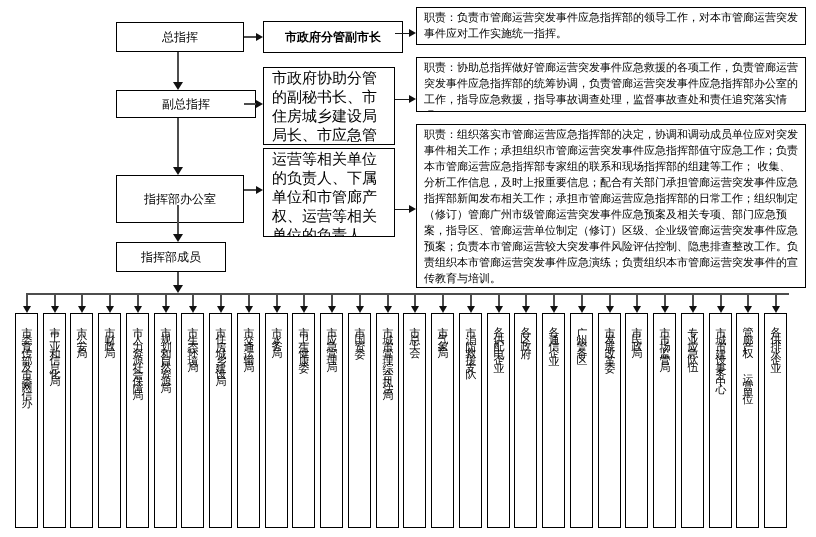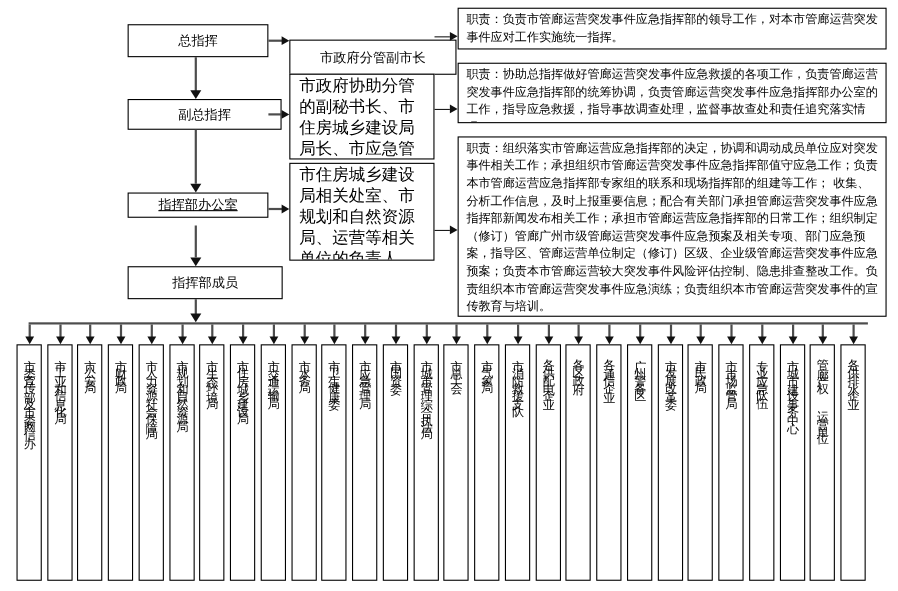--- a/index.html
+++ b/index.html
@@ -36,35 +36,35 @@
 <body>
 
 <div id="canvas">
 
   <div class="box center-box" style="left:116px; top:22px;  width:128px; height:30px;">
     <span>总指挥</span>
   </div>
   <div class="box center-box" style="left:116px; top:90px;  width:140px; height:28px;">
     <span>副总指挥</span>
   </div>
-  <div class="box center-box" style="left:116px; top:175px; width:128px; height:23px;text-decoration:underline;">
+  <div class="box center-box" style="left:116px; top:175px; width:128px; height:48px;">
     <span>指挥部办公室</span>
   </div>
-  <div class="box center-box" style="left:116px; top:242px; width:141px; height:30px;">
+  <div class="box center-box" style="left:116px; top:242px; width:110px; height:30px;">
     <span>指挥部成员</span>
   </div>
 
-  <div class="box center-box" style="left:263px; top:36px; width:152px; height:32px;">
+  <div class="box center-box" style="left:263px; top:21px; width:140px; height:32px;font-weight:bold;">
     <span>市政府分管副市长</span>
   </div>
   <div class="box wrap-box" style="left:263px; top:67px; width:132px; height:78px; overflow:hidden;">
     <span>市政府协助分管的副秘书长、市住房城乡建设局局长、市应急管理局局长</span>
   </div>
   <div class="box wrap-box" style="left:263px; top:148px; width:132px; height:89px; overflow:hidden;">
-    <span>市住房城乡建设局相关处室、市规划和自然资源局、运营等相关单位的负责人</span>
+    <span>运营等相关单位的负责人、下属单位和市管廊产权、运营等相关单位的负责人</span>
   </div>
 
   <div class="box duty-box" style="left:416px; top:7px; width:390px; height:38px; overflow:hidden;">
     <span>职责：负责市管廊运营突发事件应急指挥部的领导工作，对本市管廊运营突发事件应对工作实施统一指挥。</span>
   </div>
   <div class="box duty-box" style="left:416px; top:57px; width:390px; height:55px; overflow:hidden;">
     <span>职责：协助总指挥做好管廊运营突发事件应急救援的各项工作，负责管廊运营突发事件应急指挥部的统筹协调，负责管廊运营突发事件应急指挥部办公室的工作，指导应急救援，指导事故调查处理，监督事故查处和责任追究落实情况。</span>
   </div>
   <div class="box duty-box" style="left:416px; top:124px; width:390px; height:164px; overflow:hidden;">
     <span>职责：组织落实市管廊运营应急指挥部的决定，协调和调动成员单位应对突发事件相关工作；承担组织市管廊运营突发事件应急指挥部值守应急工作；负责本市管廊运营应急指挥部专家组的联系和现场指挥部的组建等工作； 收集、分析工作信息，及时上报重要信息；配合有关部门承担管廊运营突发事件应急指挥部新闻发布相关工作；承担市管廊运营应急指挥部的日常工作；组织制定（修订）管廊广州市级管廊运营突发事件应急预案及相关专项、部门应急预案，指导区、管廊运营单位制定（修订）区级、企业级管廊运营突发事件应急预案；负责本市管廊运营较大突发事件风险评估控制、隐患排查整改工作。负责组织本市管廊运营突发事件应急演练；负责组织本市管廊运营突发事件的宣传教育与培训。</span>

